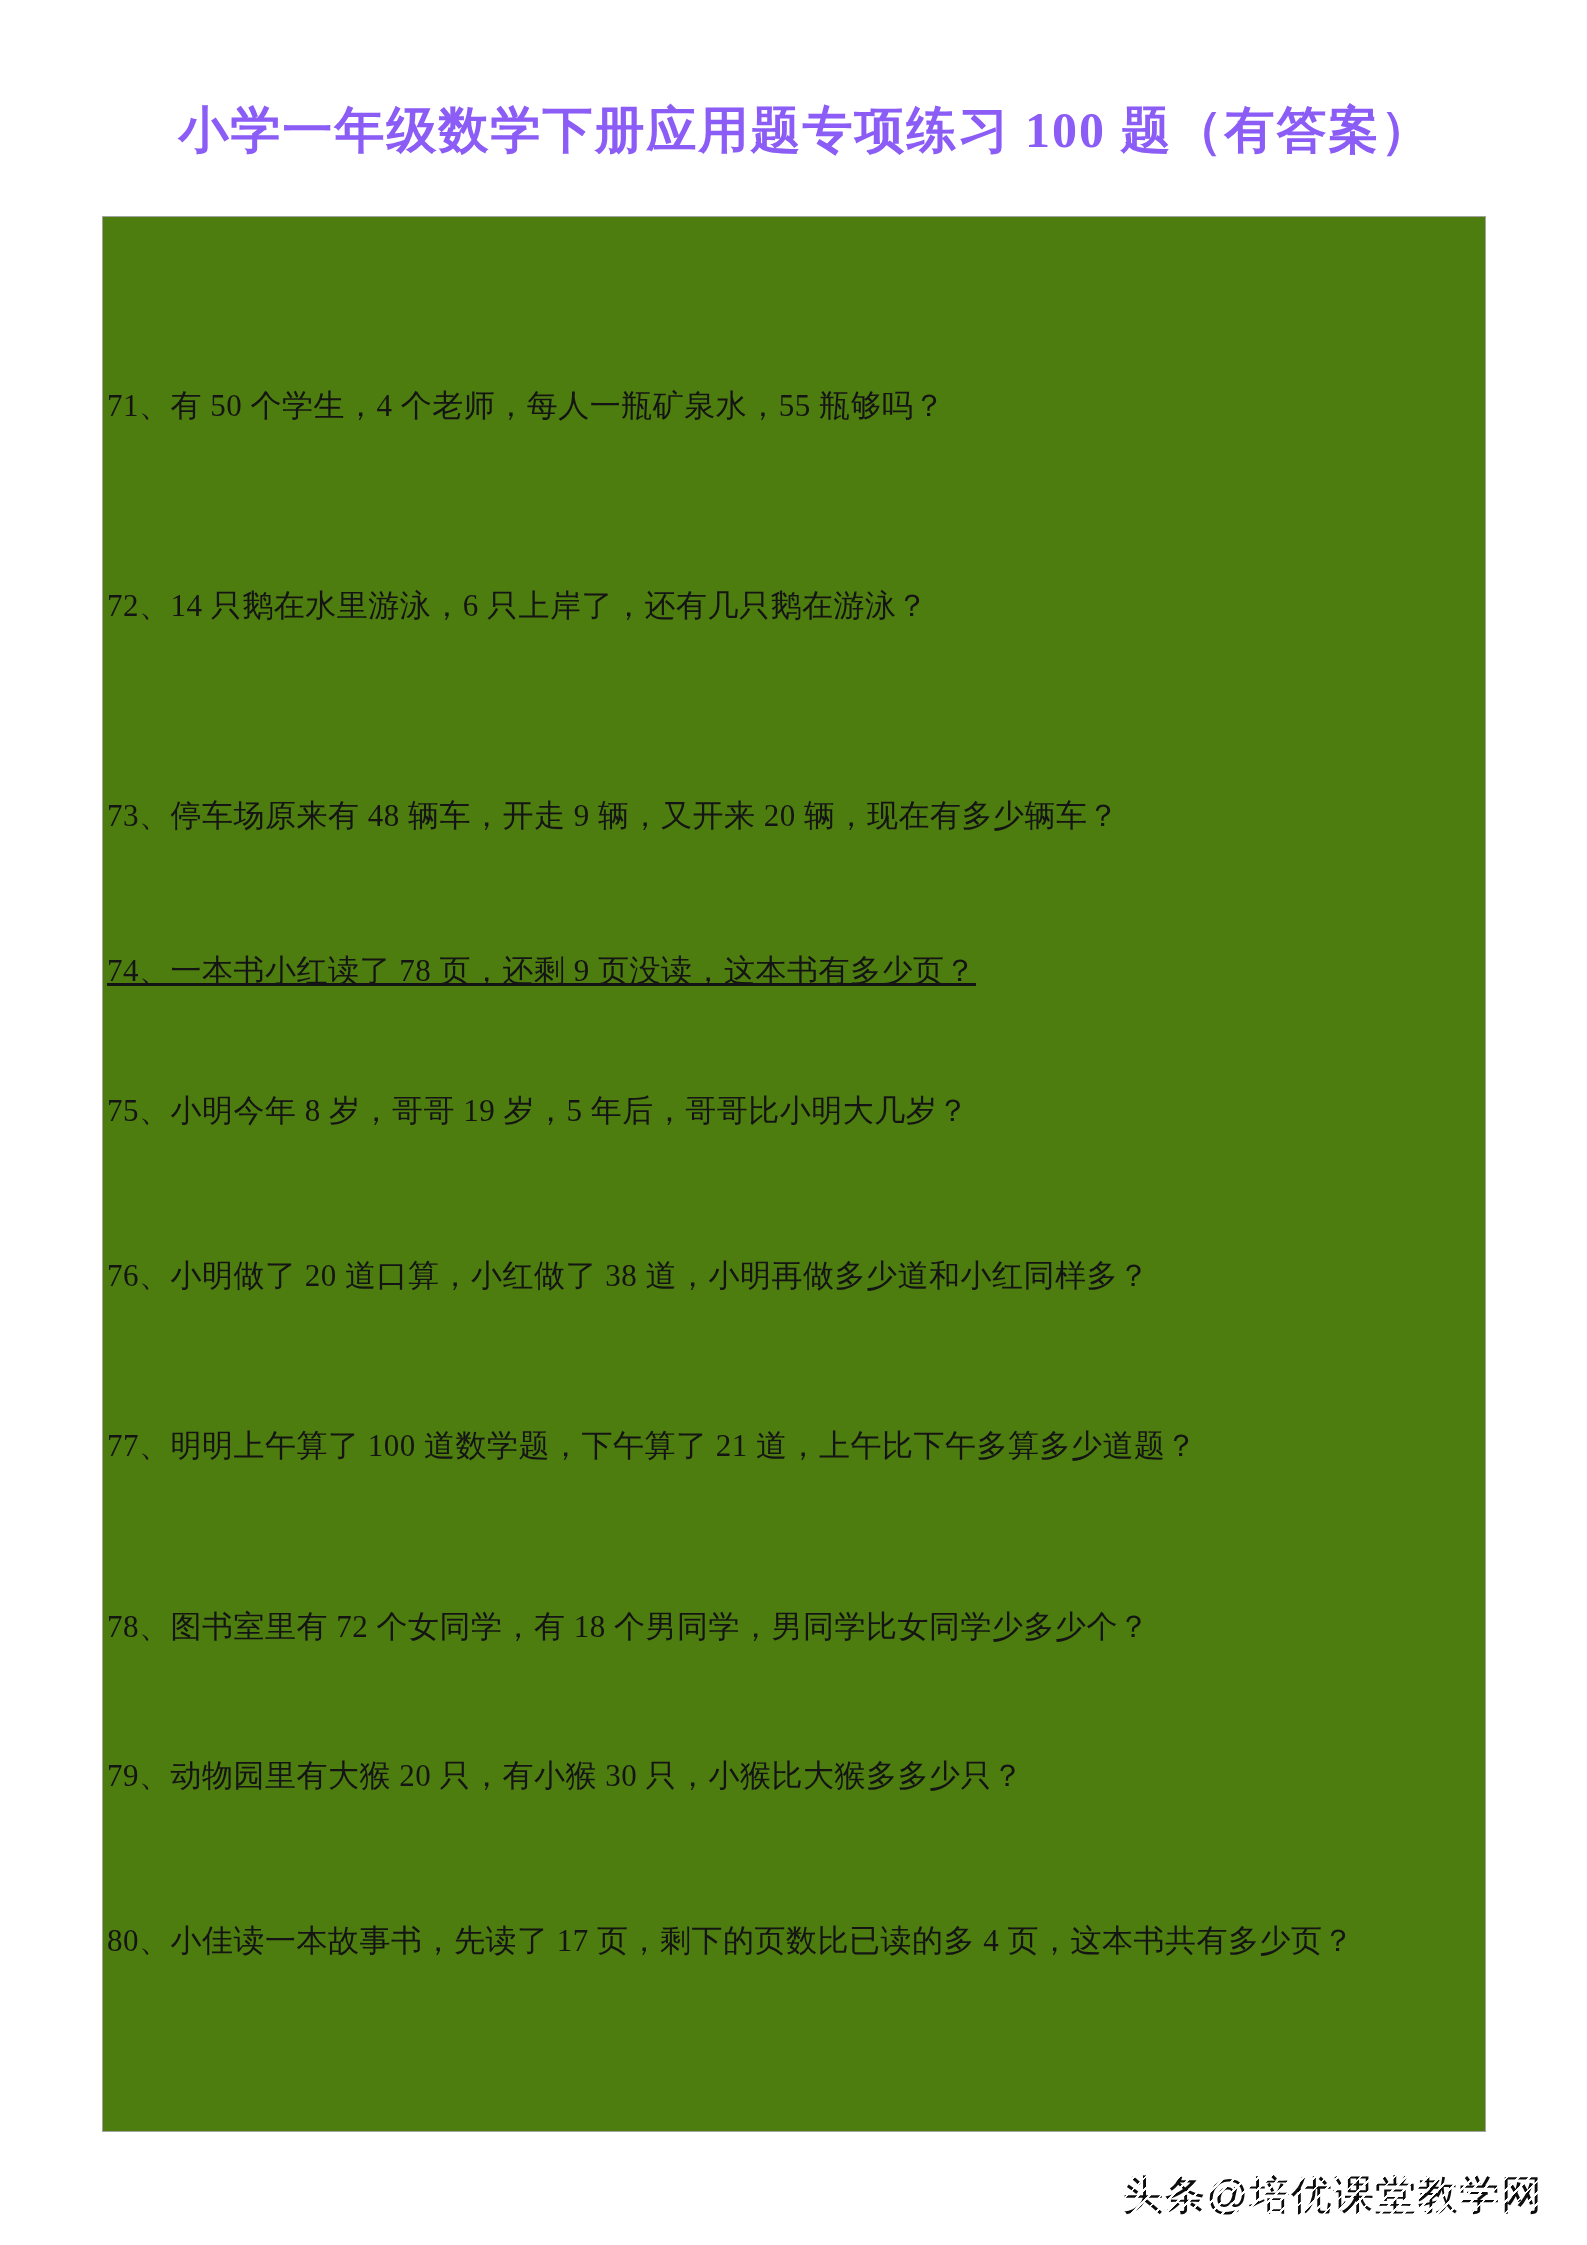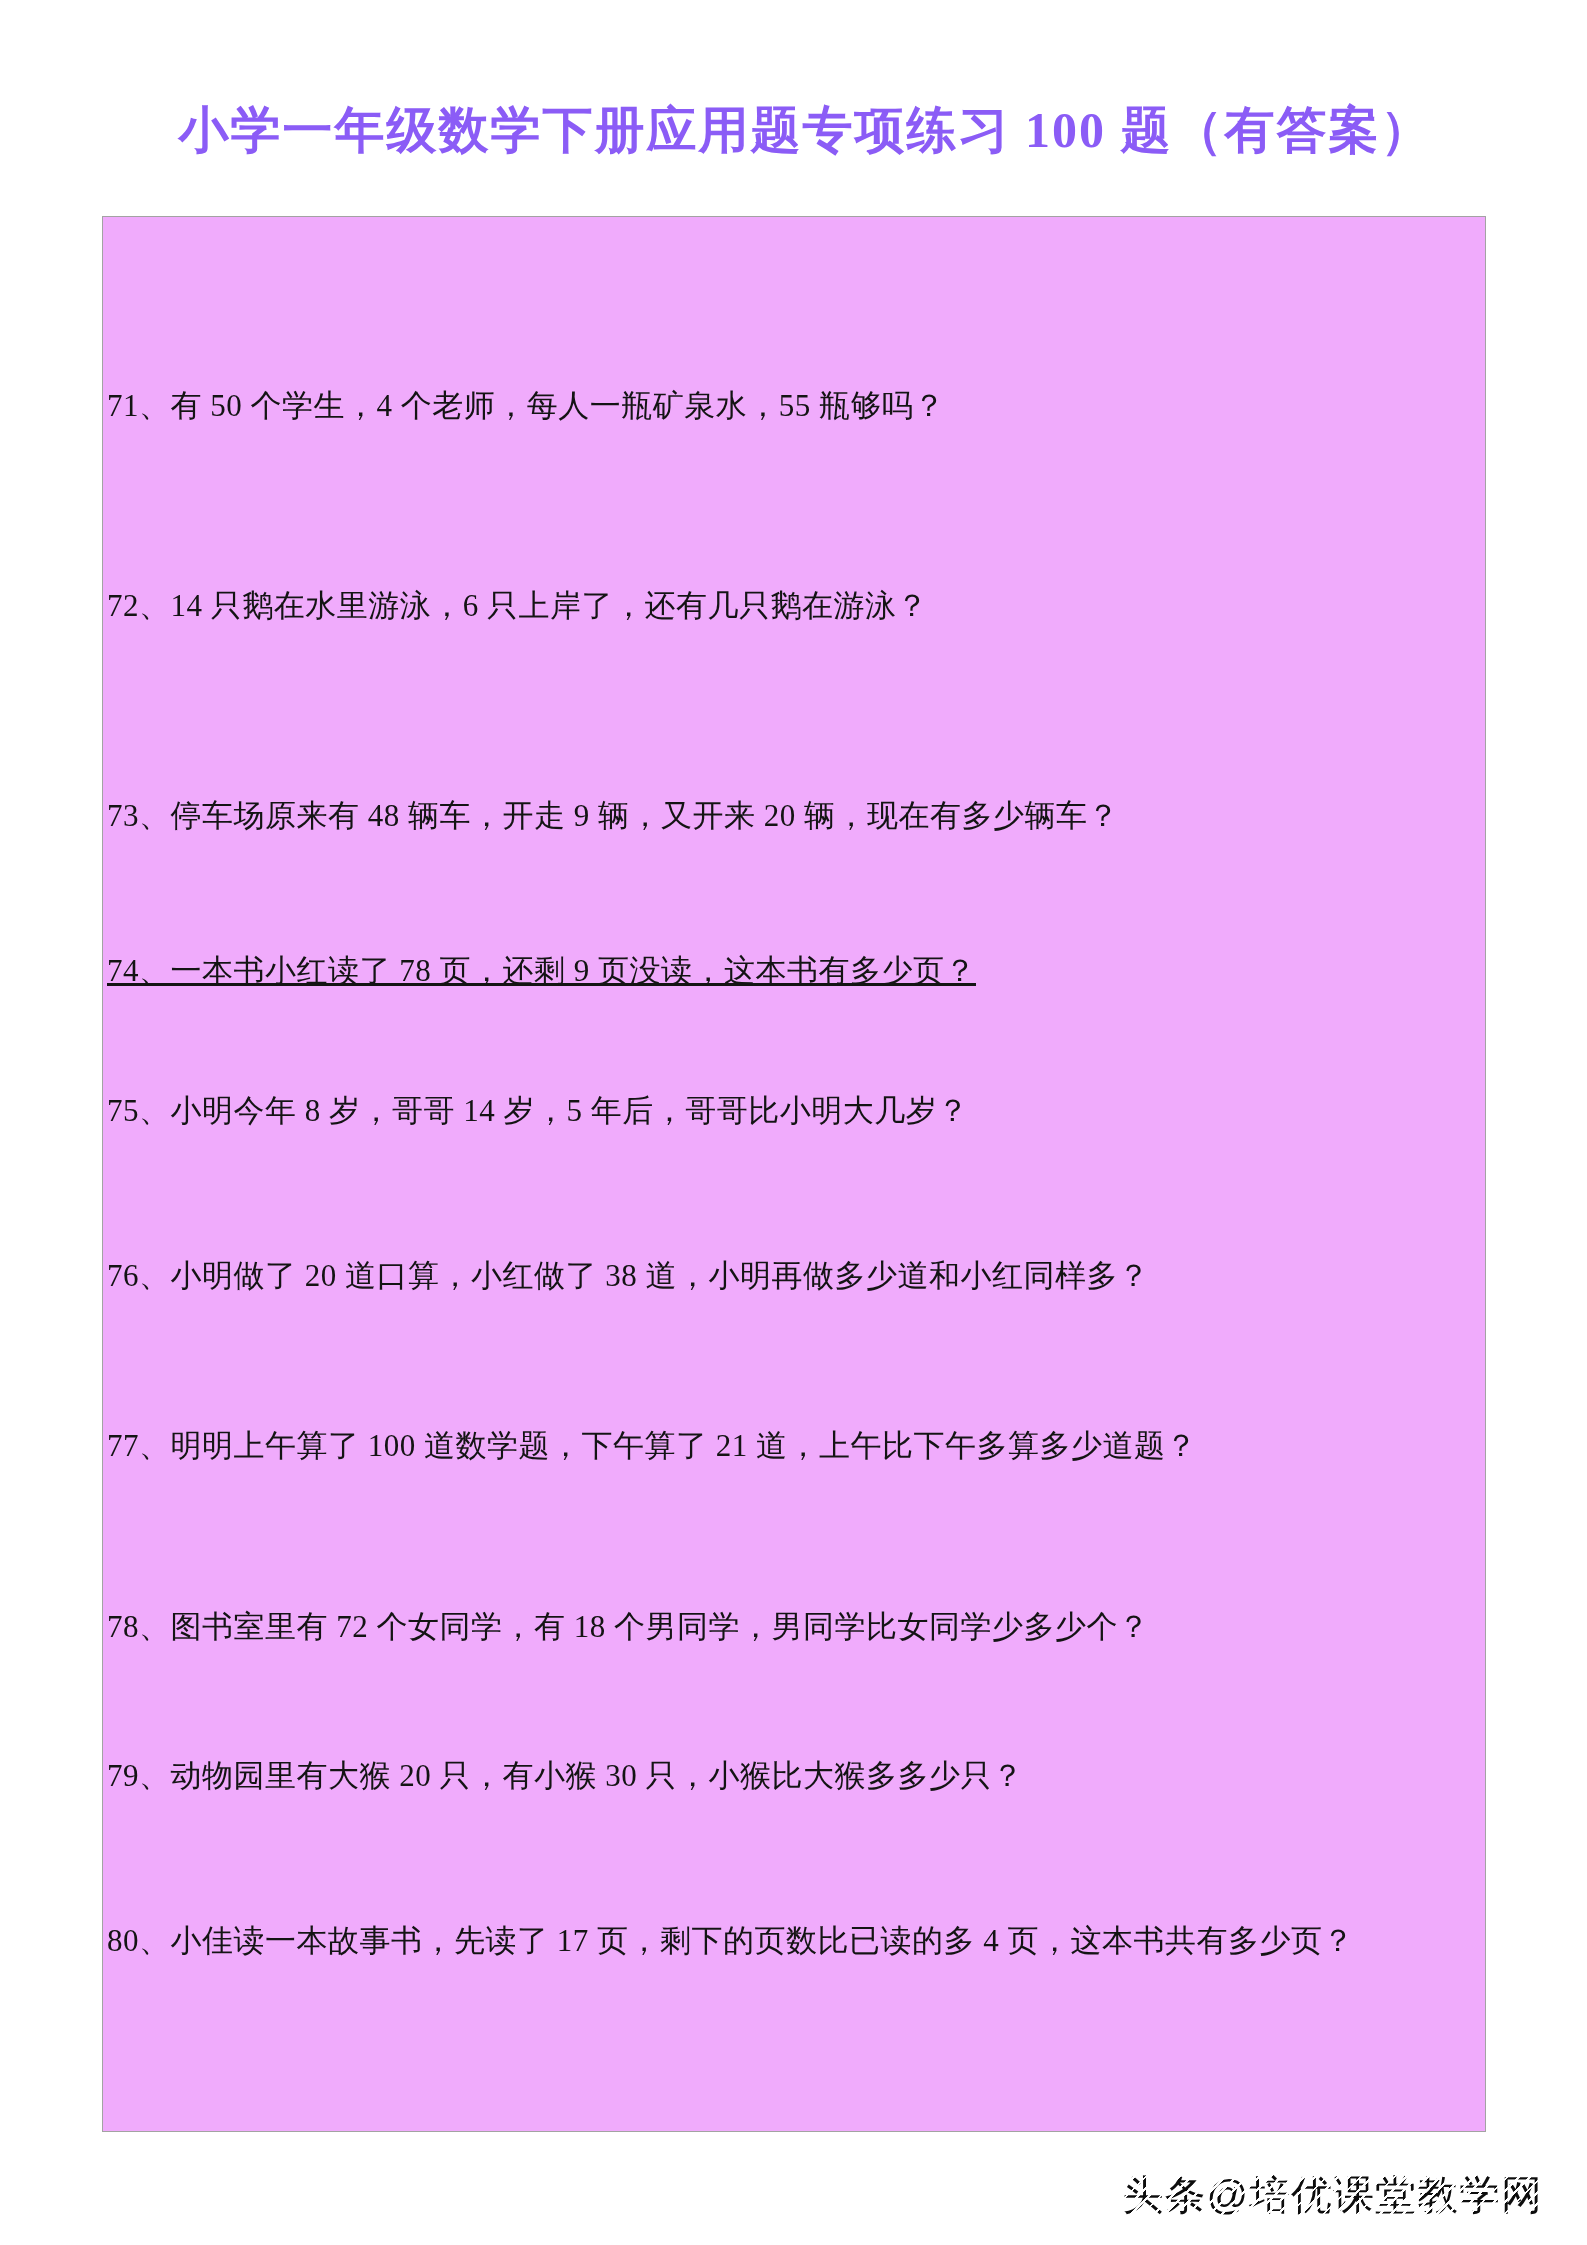--- a/index.html
+++ b/index.html
@@ -31,21 +31,21 @@
     white-space: nowrap;
   }
   .frame {
     position: absolute;
     left: 102px;
     top: 216px;
     width: 1384px;
     height: 1916px;
     border: 1px solid #a3a3a3;
     box-sizing: border-box;
-    background: #f0abfc;
+    background: #4d7c0f;
   }
   .question {
     position: absolute;
     left: 4px;
     right: 4px;
     font-size: 31px;
     letter-spacing: 0.5px;
     line-height: 42px;
     color: #141414;
     white-space: nowrap;
@@ -75,21 +75,21 @@
 
 <div class="page">
 
   <h1 class="title">小学一年级数学下册应用题专项练习 100 题（有答案）</h1>
 
   <div class="frame" id="questions-frame">
       <div class="question" style="top: 168px;"><span>71、有 50 个学生，4 个老师，每人一瓶矿泉水，55 瓶够吗？</span></div>
       <div class="question" style="top: 368px;"><span>72、14 只鹅在水里游泳，6 只上岸了，还有几只鹅在游泳？</span></div>
       <div class="question" style="top: 578px;"><span>73、停车场原来有 48 辆车，开走 9 辆，又开来 20 辆，现在有多少辆车？</span></div>
       <div class="question" style="top: 733px; text-decoration: underline;"><span>74、一本书小红读了 78 页，还剩 9 页没读，这本书有多少页？</span></div>
-      <div class="question" style="top: 873px;"><span>75、小明今年 8 岁，哥哥 14 岁，5 年后，哥哥比小明大几岁？</span></div>
+      <div class="question" style="top: 873px;"><span>75、小明今年 8 岁，哥哥 19 岁，5 年后，哥哥比小明大几岁？</span></div>
       <div class="question" style="top: 1038px;"><span>76、小明做了 20 道口算，小红做了 38 道，小明再做多少道和小红同样多？</span></div>
       <div class="question" style="top: 1208px;"><span>77、明明上午算了 100 道数学题，下午算了 21 道，上午比下午多算多少道题？</span></div>
       <div class="question" style="top: 1373px; margin-top: 16px;"><span>78、图书室里有 72 个女同学，有 18 个男同学，男同学比女同学少多少个？</span></div>
       <div class="question" style="top: 1538px;"><span>79、动物园里有大猴 20 只，有小猴 30 只，小猴比大猴多多少只？</span></div>
       <div class="question" style="top: 1703px;"><span>80、小佳读一本故事书，先读了 17 页，剩下的页数比已读的多 4 页，这本书共有多少页？</span></div>
     </div>
 
   <div class="watermark">头条@培优课堂教学网</div>
 
 </div>

